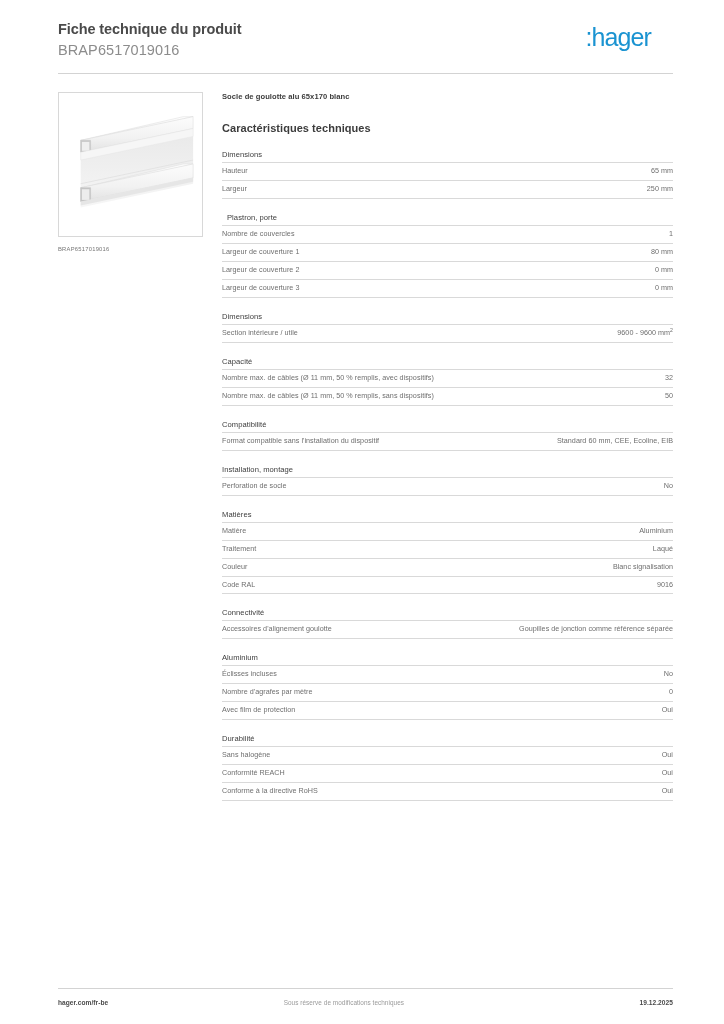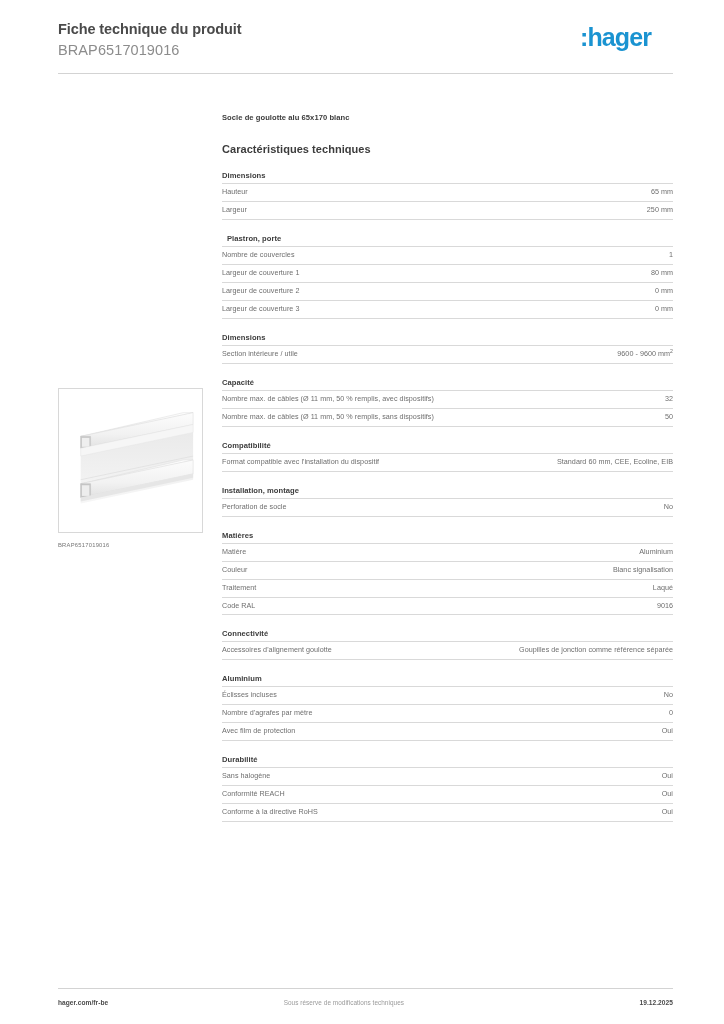--- a/index.html
+++ b/index.html
@@ -47,42 +47,41 @@
     font-size: 14.5px;
     font-weight: normal;
     color: #8c8c8c;
     letter-spacing: 0.1px;
     line-height: 1.3;
     margin-top: 1px;
   }
 
   .logo {
     font-size: 25px;
-    font-weight: bold;
+    font-weight: normal;
     color: #1a93d1;
     letter-spacing: -0.9px;
     padding-top: 5px;
     padding-right: 22px;
     line-height: 1;
   }
 
   .header-rule {
     margin-top: 14px;
     margin-left: 7px;
     margin-right: 0px;
     height: 1px;
     background: #d3d3d3;
   }
 
   
   .content {
     display: flex;
-    margin-top: 39px;
+    margin-top: 18px;
     padding-left: 7px;
-    align-items: center;
   }
 
   .left-col { width: 151px; flex: 0 0 151px; }
 
   .product-figure {
     width: 145px;
     height: 145px;
     border: 1px solid #d8d8d8;
     background: #ffffff;
     position: relative;
@@ -117,21 +116,21 @@
     color: #3c3c3c;
     letter-spacing: 0.05px;
   }
 
   
   .spec-group { margin-top: 14px; }
   .spec-group.first { margin-top: 16px; }
 
   .group-heading {
     font-size: 7.6px;
-    font-weight: bold;
+    font-weight: normal;
     color: #3c3c3c;
     padding-bottom: 3px;
     letter-spacing: 0.05px;
   }
   .group-heading.indented { padding-left: 5px; }
 
   .spec-row {
     display: flex;
     align-items: flex-start;
     justify-content: space-between;
@@ -311,44 +310,44 @@
               <div class="spec-value">32</div>
             </div>
             <div class="spec-row">
               <div class="spec-label">Nombre max. de câbles (Ø 11 mm, 50 % remplis, sans dispositifs)</div>
               <div class="spec-value">50</div>
             </div>
           </div>
           <div class="spec-group">
             <div class="group-heading">Compatibilité</div>
             <div class="spec-row">
-              <div class="spec-label">Format compatible avec l'installation du dispositif</div>
+              <div class="spec-label">Format compatible sans l'installation du dispositif</div>
               <div class="spec-value">Standard 60 mm, CEE, Ecoline, EIB</div>
             </div>
           </div>
           <div class="spec-group">
             <div class="group-heading">Installation, montage</div>
             <div class="spec-row">
               <div class="spec-label">Perforation de socle</div>
               <div class="spec-value">No</div>
             </div>
           </div>
           <div class="spec-group">
             <div class="group-heading">Matières</div>
             <div class="spec-row">
               <div class="spec-label">Matière</div>
               <div class="spec-value">Aluminium</div>
             </div>
             <div class="spec-row">
+              <div class="spec-label">Traitement</div>
+              <div class="spec-value">Laqué</div>
+            </div>
+            <div class="spec-row">
               <div class="spec-label">Couleur</div>
               <div class="spec-value">Blanc signalisation</div>
-            </div>
-            <div class="spec-row">
-              <div class="spec-label">Traitement</div>
-              <div class="spec-value">Laqué</div>
             </div>
             <div class="spec-row">
               <div class="spec-label">Code RAL</div>
               <div class="spec-value">9016</div>
             </div>
           </div>
           <div class="spec-group">
             <div class="group-heading">Connectivité</div>
             <div class="spec-row">
               <div class="spec-label">Accessoires d'alignement goulotte</div>

